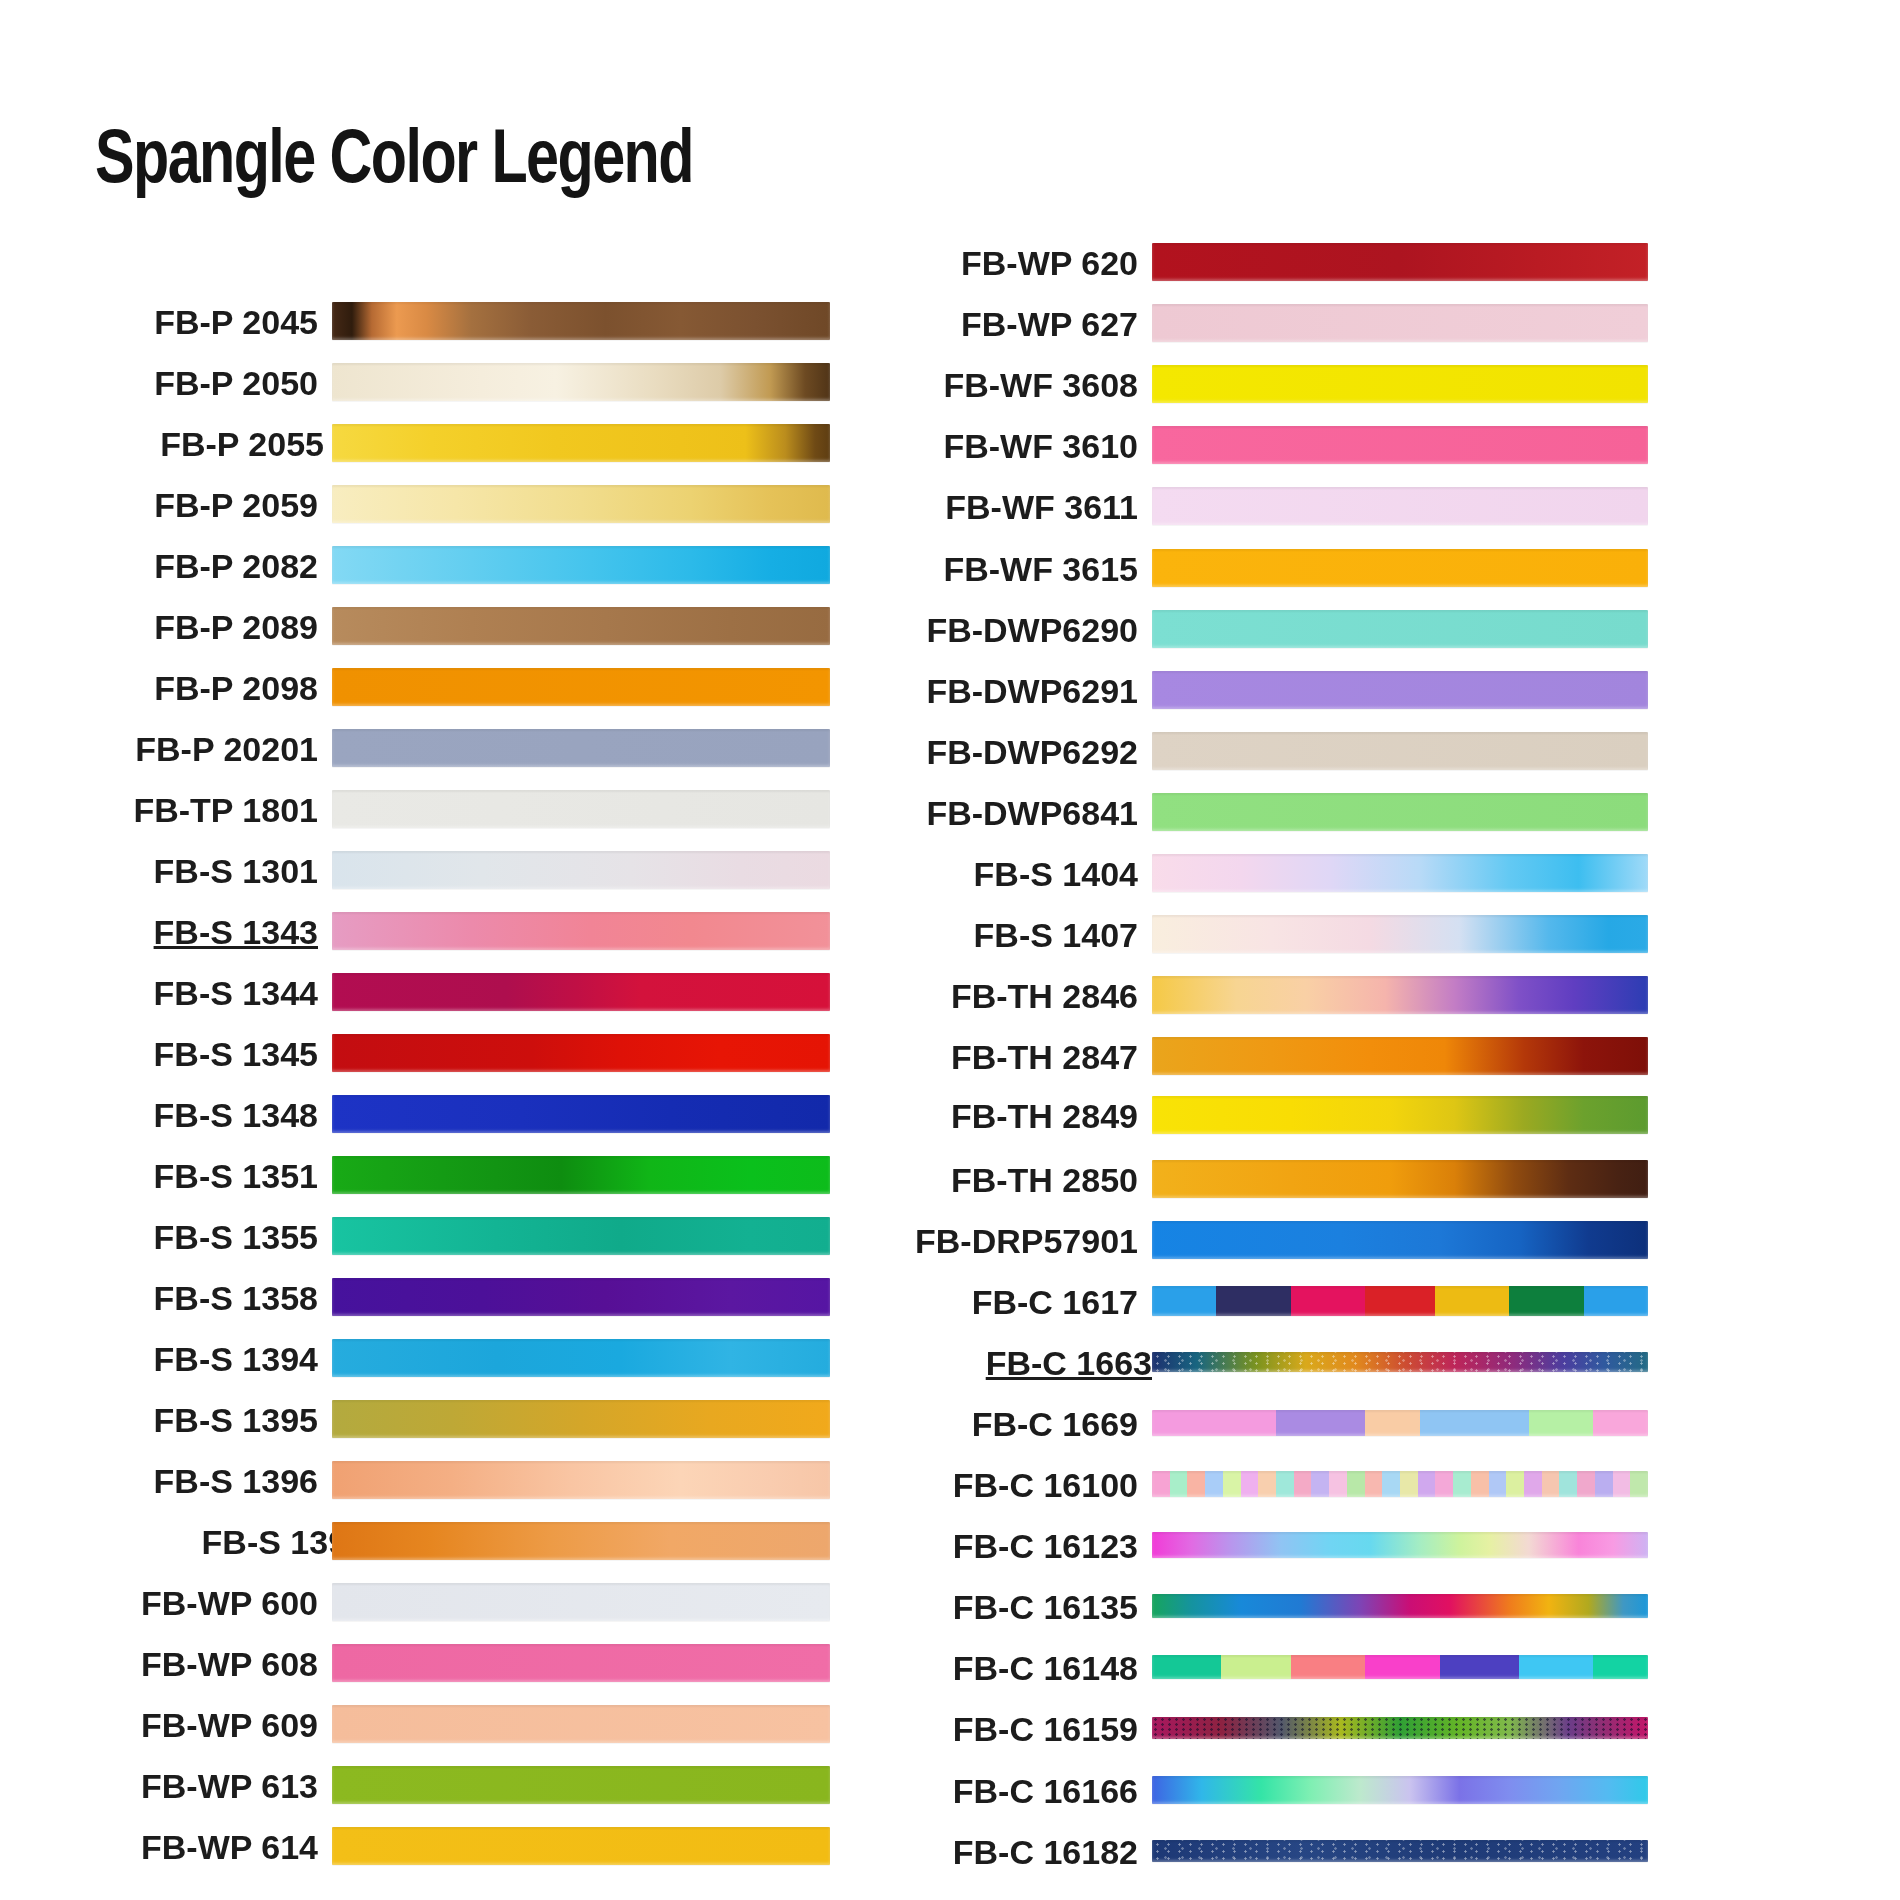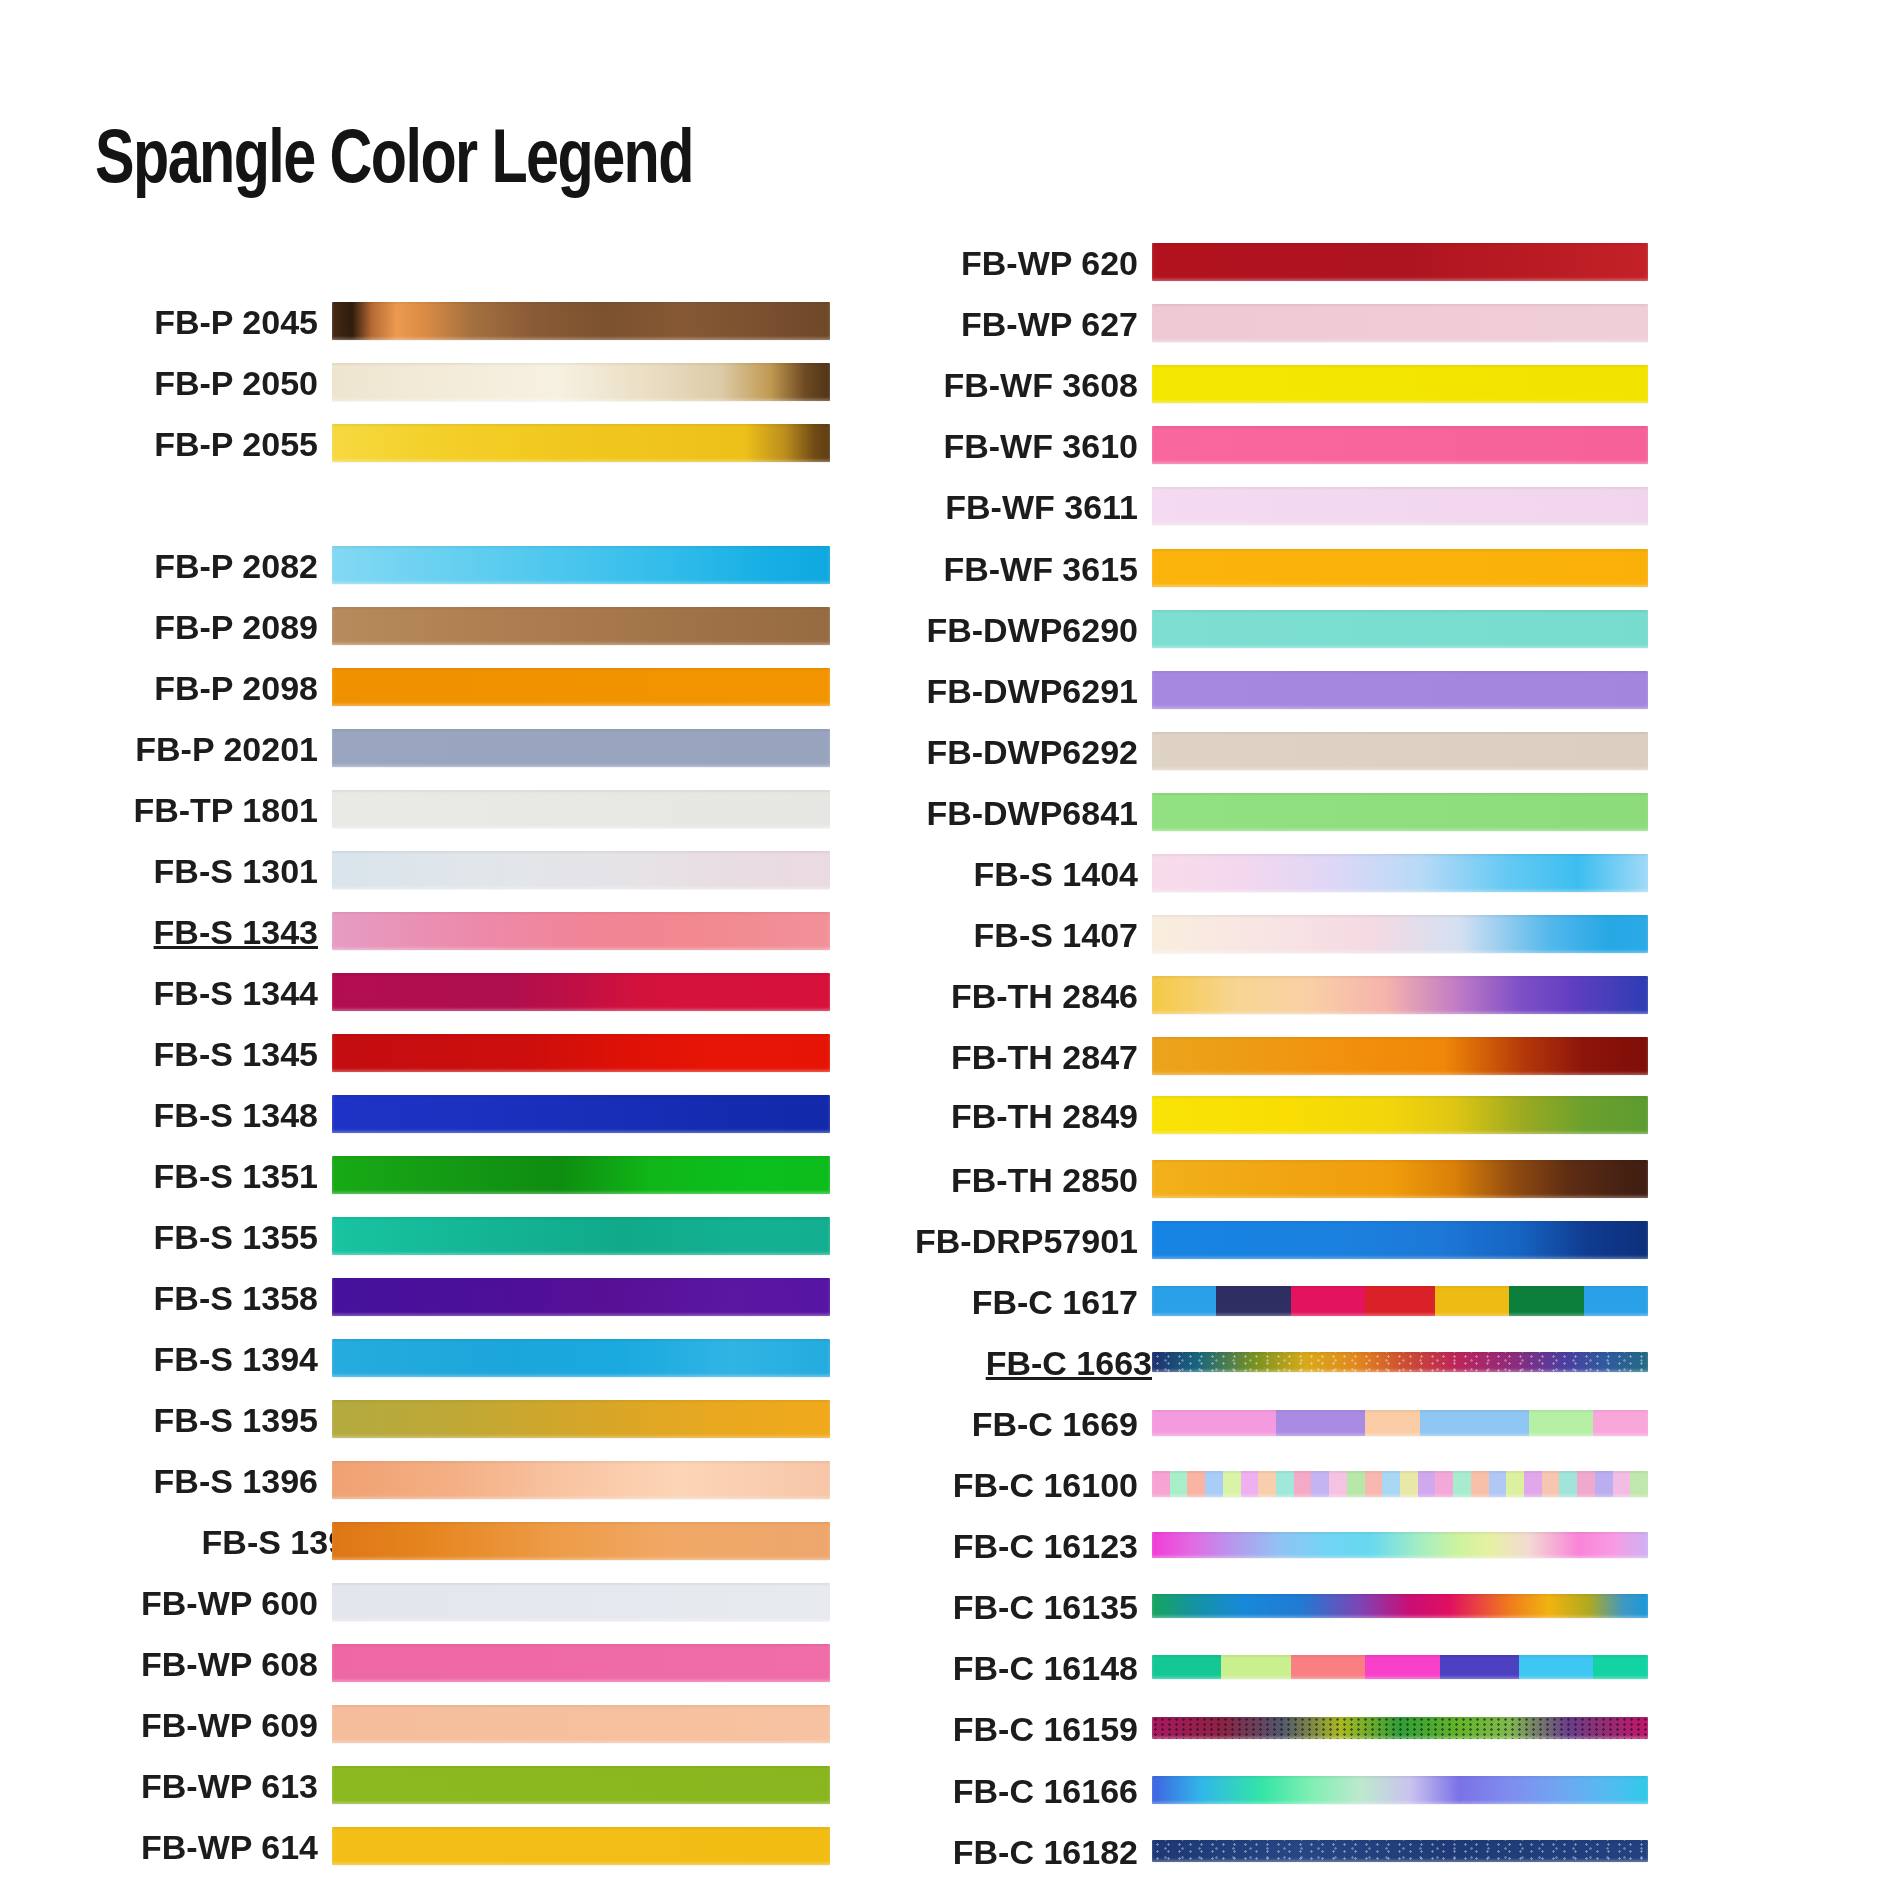--- a/index.html
+++ b/index.html
@@ -46,22 +46,26 @@
 <div class="col" id="col-left">
     <div class="row" style="top: 302px;">
       <div class="lab" style="left: 0px; width: 318px;">FB-P 2045</div>
       <div class="sw" style="left: 332px; width: 498px; height: 38px; top: 0px; background: linear-gradient(90deg, rgb(70, 41, 22) 0%, rgb(47, 28, 13) 4%, rgb(182, 106, 51) 8%, rgb(236, 154, 80) 13%, rgb(217, 138, 68) 19%, rgb(164, 112, 63) 28%, rgb(138, 92, 54) 40%, rgb(124, 81, 46) 55%, rgb(134, 89, 52) 70%, rgb(123, 81, 48) 85%, rgb(111, 72, 39) 100%);"></div>
     </div>
     <div class="row" style="top: 363px; padding-left: 16px;">
       <div class="lab" style="left: 0px; width: 318px;">FB-P 2050</div>
       <div class="sw" style="left: 332px; width: 498px; height: 38px; top: 0px; background: linear-gradient(90deg, rgb(238, 229, 207) 0%, rgb(245, 237, 220) 30%, rgb(247, 241, 226) 45%, rgb(233, 220, 192) 65%, rgb(221, 203, 168) 78%, rgb(193, 154, 82) 88%, rgb(109, 74, 34) 95%, rgb(80, 52, 23) 100%);"></div>
     </div>
     <div class="row" style="top: 424px;">
-      <div class="lab" style="left: 0px; width: 318px; text-align: right;">FB-P 2055</div>
+      <div class="lab" style="left: 6px; width: 318px; text-align: right;">FB-P 2055</div>
       <div class="sw" style="left: 332px; width: 498px; height: 38px; top: 0px; background: linear-gradient(90deg, rgb(246, 217, 64) 0%, rgb(244, 208, 42) 20%, rgb(241, 200, 31) 45%, rgb(239, 195, 27) 70%, rgb(237, 192, 25) 83%, rgb(187, 141, 29) 91%, rgb(111, 74, 21) 97%, rgb(94, 61, 18) 100%);"></div>
+    </div>
+    <div class="row" style="top: 485px;">
+      <div class="lab" style="left: 0px; width: 318px;">FB-P 2059</div>
+      <div class="sw" style="left: 332px; width: 498px; height: 38px; top: 0px; background: linear-gradient(90deg, rgb(248, 237, 192) 0%, rgb(246, 230, 168) 25%, rgb(241, 221, 141) 50%, rgb(236, 210, 113) 72%, rgb(229, 194, 88) 88%, rgb(223, 186, 77) 100%);"></div>
     </div>
     <div class="row" style="top: 546px;">
       <div class="lab" style="left: 0px; width: 318px;">FB-P 2082</div>
       <div class="sw" style="left: 332px; width: 498px; height: 38px; top: 0px; background: linear-gradient(90deg, rgb(131, 217, 244) 0%, rgb(98, 206, 240) 28%, rgb(68, 196, 237) 52%, rgb(44, 186, 233) 72%, rgb(22, 174, 228) 88%, rgb(16, 169, 223) 100%);"></div>
     </div>
     <div class="row" style="top: 607px;">
       <div class="lab" style="left: 0px; width: 318px;">FB-P 2089</div>
       <div class="sw" style="left: 332px; width: 498px; height: 38px; top: 0px; background: linear-gradient(90deg, rgb(183, 139, 93) 0%, rgb(175, 128, 82) 28%, rgb(166, 120, 76) 55%, rgb(157, 112, 69) 80%, rgb(151, 107, 65) 100%);"></div>
     </div>
     <div class="row" style="top: 668px;">

